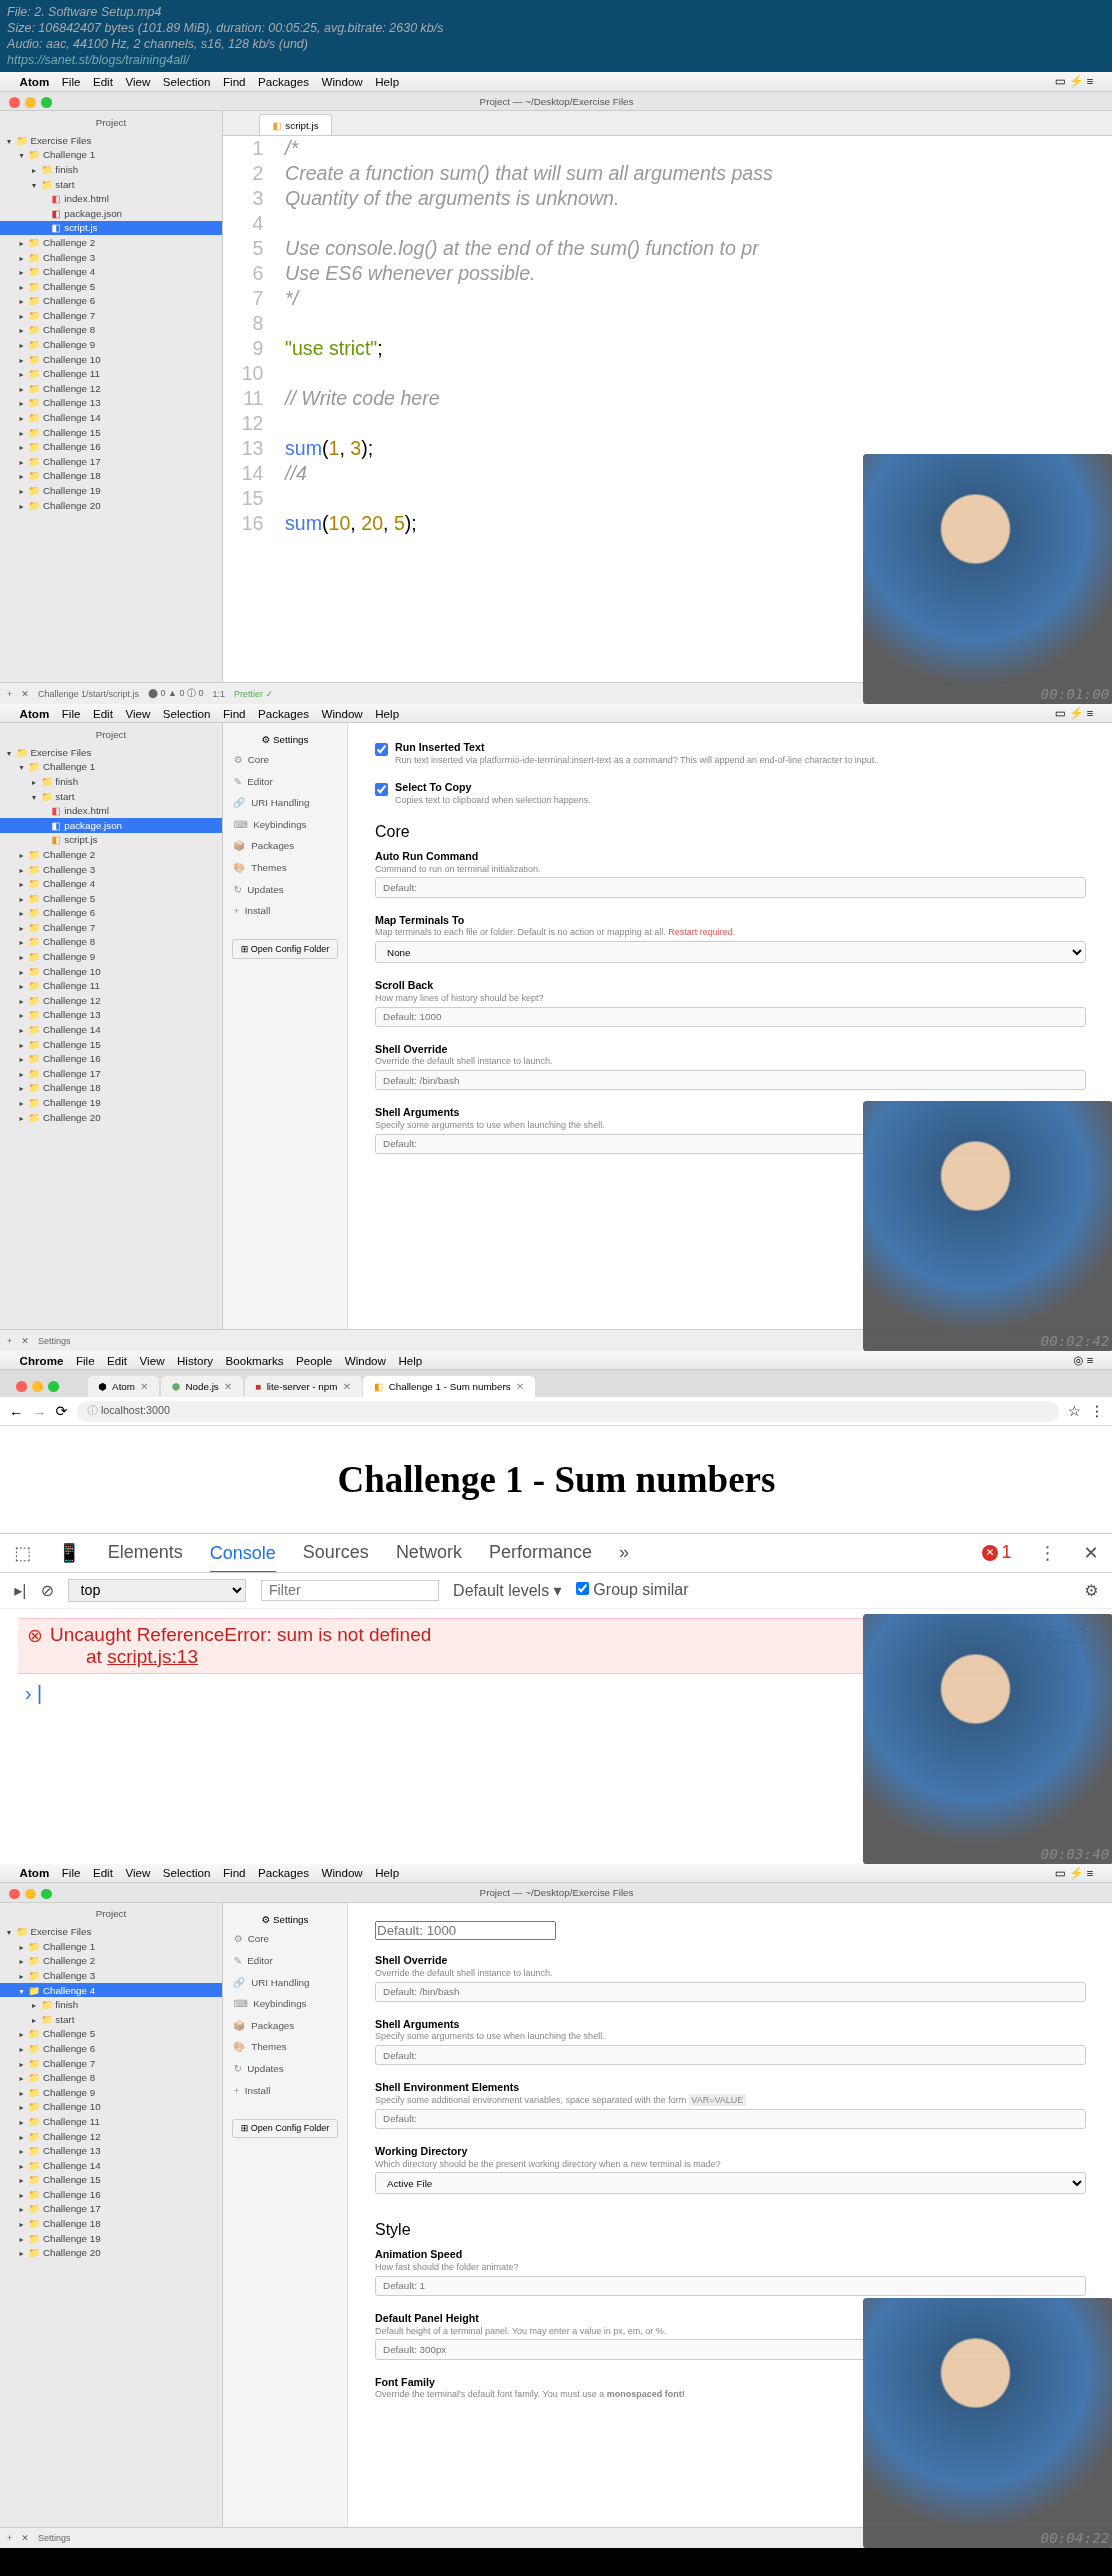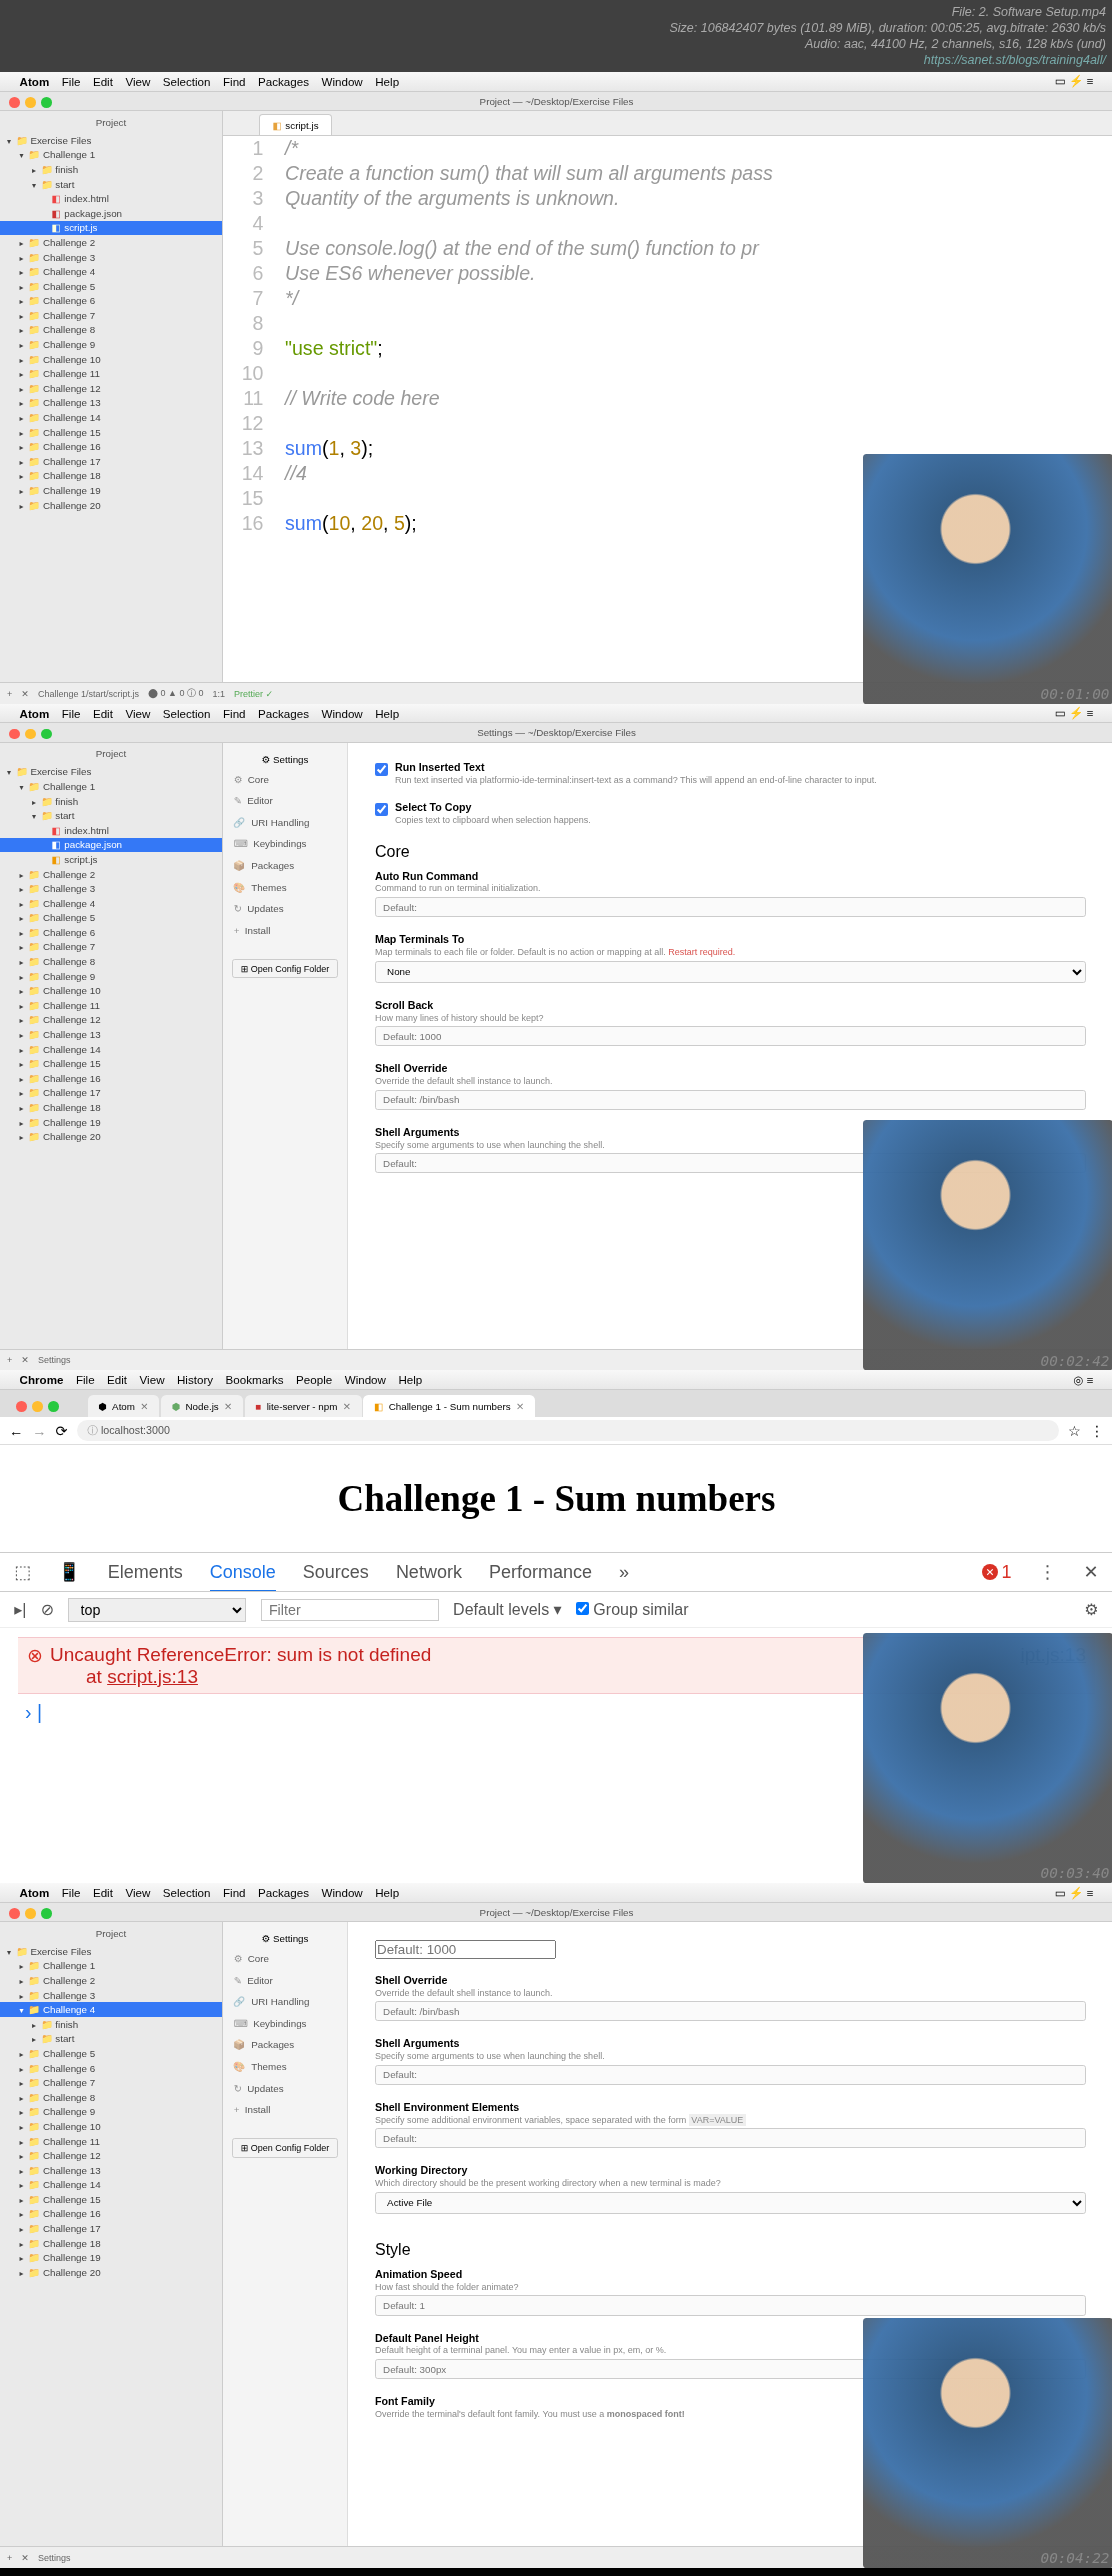--- a/index.html
+++ b/index.html
@@ -1,17 +1,17 @@
 <!DOCTYPE html>
 <html style="font-size:14.3px"><head>
 <meta charset="utf-8">
 <style>
 * { margin: 0; padding: 0; box-sizing: border-box; font-family: -apple-system, BlinkMacSystemFont, "Segoe UI", sans-serif; }
 body { background: #000; width: 1113px; }
-.header-info { background: #404040; color: #aaa; font-family: monospace; font-size: 12.5px; padding: 3.6px 7.1px; line-height: 1.3; font-style: italic; text-align: right; }
+.header-info { background: #0c4a6e; color: #aaa; font-family: monospace; font-size: 12.5px; padding: 3.6px 7.1px; line-height: 1.3; font-style: italic; }
 .header-info a { color: #7aa; }
 .panel { background: #fef9c3; position: relative; }
 .mac-menubar { background: linear-gradient(#f8f8f8,#e8e8e8); height: 19.6px; display: flex; align-items: center; padding: 0 7.1px; font-size: 11.6px; border-bottom: 0.9px solid #ccc; }
 .mac-menubar span { margin-right: 12.5px; }
 .mac-menubar .apple { font-size: 12.5px; }
 .mac-menubar .appname { font-weight: bold; }
 .mac-menubar .right { margin-left: auto; display: flex; gap: 9px; }
 .window-controls { display: flex; gap: 5.3px; padding: 5.3px 9px; }
 .wc { width: 10.7px; height: 10.7px; border-radius: 50%; }
 .wc.red { background: #ff5f56; }
@@ -216,28 +216,20 @@
     <span>File</span>
     <span>Edit</span>
     <span>View</span>
     <span>Selection</span>
     <span>Find</span>
     <span>Packages</span>
     <span>Window</span>
     <span>Help</span>
     <span class="right">▭ ⚡ ≡</span>
   </div>
-  <div class="titlebar">
-    <div class="window-controls">
-      <div class="wc red"></div>
-      <div class="wc yellow"></div>
-      <div class="wc green"></div>
-    </div>
-    <span>Settings — ~/Desktop/Exercise Files</span>
-  </div>
   <div class="settings-body">
     <div class="sidebar" style="width:223px">
       <div class="sidebar-title">Project</div>
       <div class="tree">
         <div class="tree-item" style="padding-left:7.1px"><span class="arrow">▾</span><span class="ficon">📁</span><span>Exercise Files</span></div>
         <div class="tree-item" style="padding-left:19.6px"><span class="arrow">▾</span><span class="ficon">📁</span><span>Challenge 1</span></div>
         <div class="tree-item" style="padding-left:32px"><span class="arrow">▸</span><span class="ficon">📁</span><span>finish</span></div>
         <div class="tree-item" style="padding-left:32px"><span class="arrow">▾</span><span class="ficon">📁</span><span>start</span></div>
         <div class="tree-item" style="padding-left:50px"><span class="ficon" style="color:#e44">◧</span><span>index.html</span></div>
         <div class="tree-item selected" style="padding-left:50px"><span class="ficon">◧</span><span>package.json</span></div>

